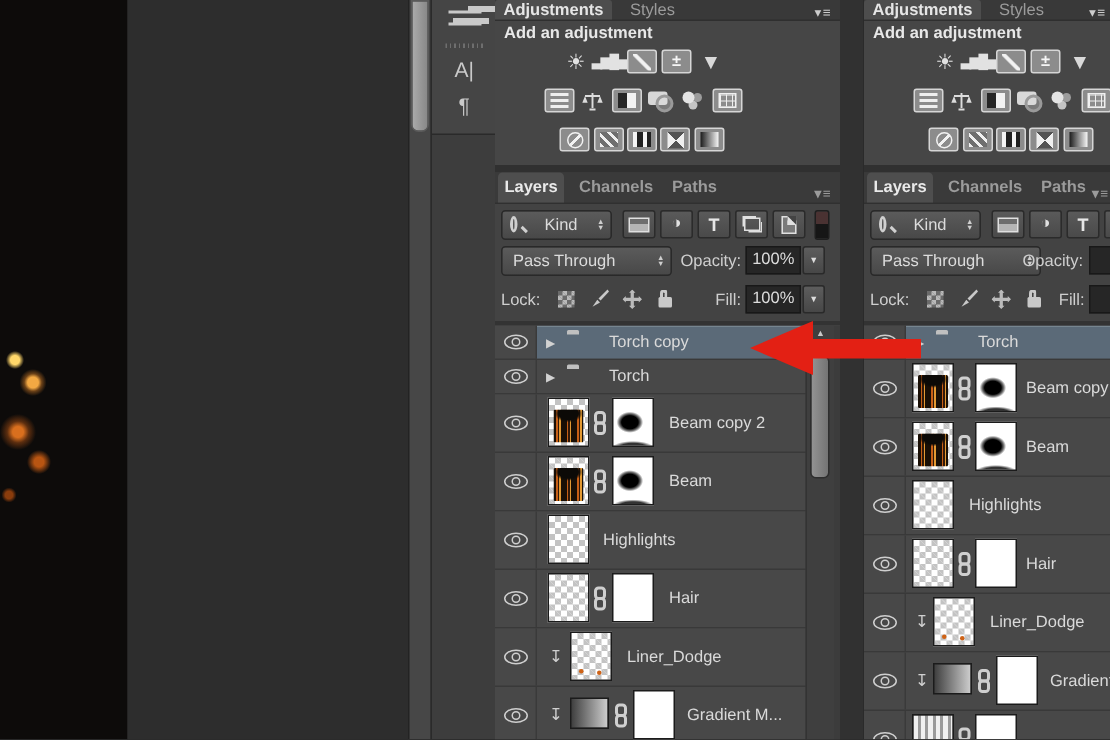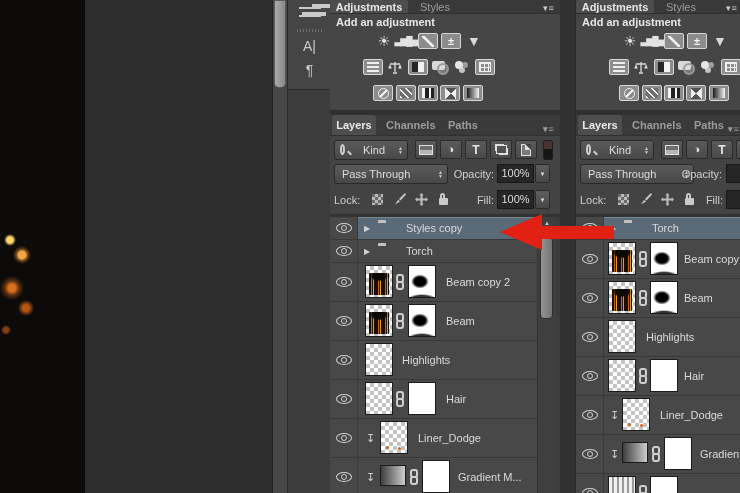--- a/index.html
+++ b/index.html
@@ -261,21 +261,21 @@
 
     <div class="abs layerlist" style="left:0;top:217px;width:230px;height:276px;">
 
       <div class="lrow" style="top:0;height:23px;">
         <div class="eyecell">
             <span class="eye"></span>
           </div>
         <div class="rowbody sel" style="width:179px;">
           <span class="abs tri" style="left:6px;top:8px;">▶</span>
           <span class="abs folder" style="left:20px;top:6px;"></span>
-          <span class="abs lname" style="left:48px;top:0;line-height:23px;">Styles copy</span>
+          <span class="abs lname" style="left:48px;top:0;line-height:23px;">Torch copy</span>
         </div>
       </div>
 
       <div class="lrow" style="top:23px;height:23px;">
         <div class="eyecell">
             <span class="eye"></span>
           </div>
         <div class="rowbody" style="width:179px;">
           <span class="abs tri" style="left:6px;top:8px;">▶</span>
           <span class="abs folder" style="left:20px;top:6px;"></span>

